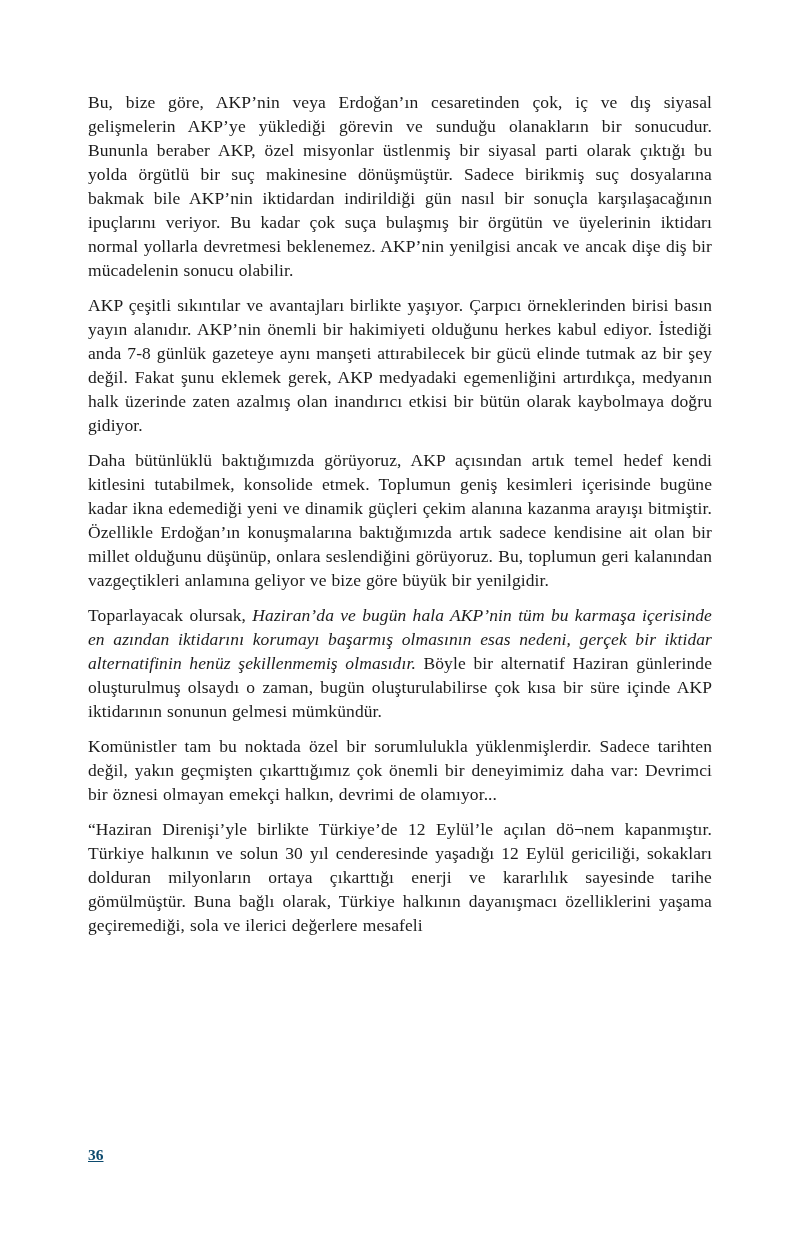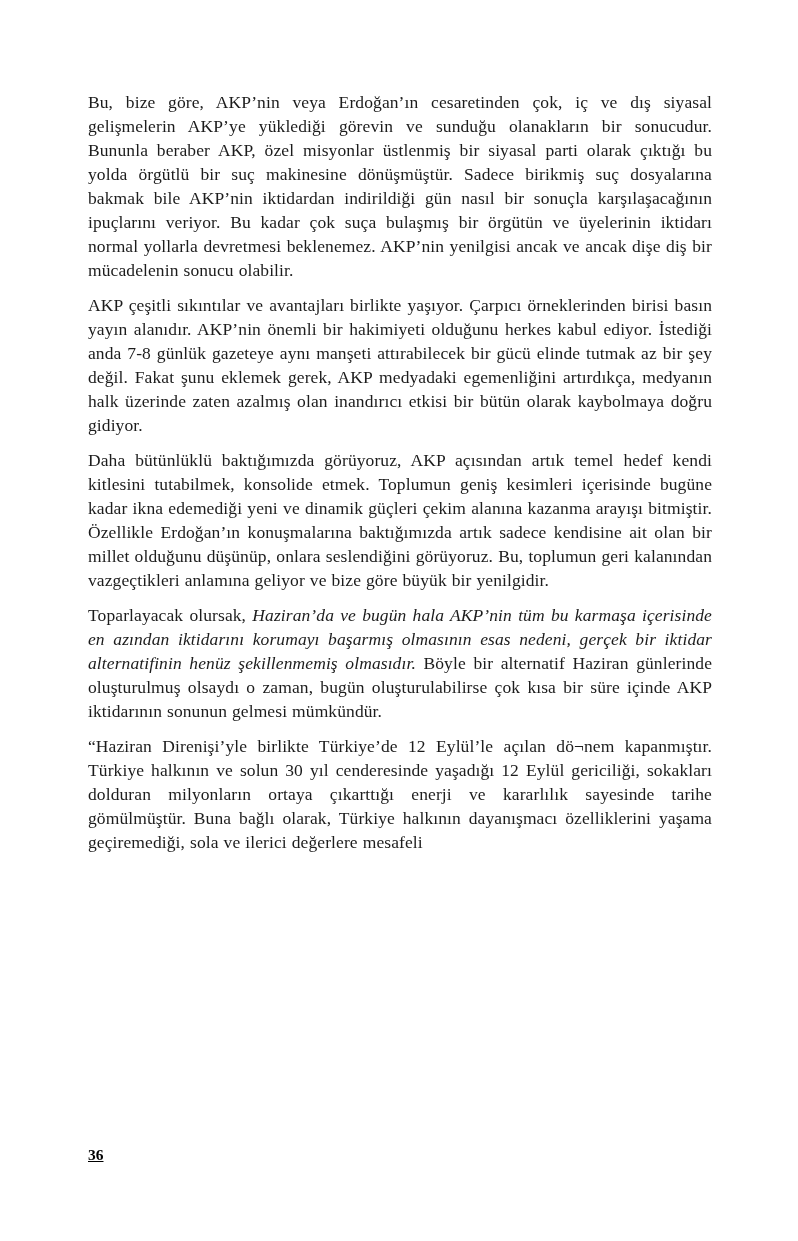--- a/index.html
+++ b/index.html
@@ -45,29 +45,30 @@
   }
   .italic {
     font-style: italic;
   }
   .page-number {
     position: absolute;
     left: 88px;
     top: 1146px;
     font-size: 15.5px;
     font-weight: bold;
-    color: #000000;
+    color: #0c4a6e;
     text-decoration: underline;
   }
 </style>
 </head>
 <body>
 
 <div class="page">
   <div class="text-block">
       <p><span>Bu, bize göre, AKP’nin veya Erdoğan’ın cesaretinden çok, iç ve dış siyasal gelişmelerin AKP’ye yüklediği görevin ve sunduğu olanakların bir sonucudur. Bununla beraber AKP, özel misyonlar üstlenmiş bir siyasal parti olarak çıktığı bu yolda örgütlü bir suç makinesine dönüşmüştür. Sadece birikmiş suç dosyalarına bakmak bile AKP’nin iktidardan indirildiği gün nasıl bir sonuçla karşılaşacağının ipuçlarını veriyor. Bu kadar çok suça bulaşmış bir örgütün ve üyelerinin iktidarı normal yollarla devretmesi beklenemez. AKP’nin yenilgisi ancak ve ancak dişe diş bir mücadelenin sonucu olabilir.</span></p>
       <p><span>AKP çeşitli sıkıntılar ve avantajları birlikte yaşıyor. Çarpıcı örneklerinden birisi basın yayın alanıdır. AKP’nin önemli bir hakimiyeti olduğunu herkes kabul ediyor. İstediği anda 7-8 günlük gazeteye aynı manşeti attırabilecek bir gücü elinde tutmak az bir şey değil. Fakat şunu eklemek gerek, AKP medyadaki egemenliğini artırdıkça, medyanın halk üzerinde zaten azalmış olan inandırıcı etkisi bir bütün olarak kaybolmaya doğru gidiyor.</span></p>
       <p><span>Daha bütünlüklü baktığımızda görüyoruz, AKP açısından artık temel hedef kendi kitlesini tutabilmek, konsolide etmek. Toplumun geniş kesimleri içerisinde bugüne kadar ikna edemediği yeni ve dinamik güçleri çekim alanına kazanma arayışı bitmiştir. Özellikle Erdoğan’ın konuşmalarına baktığımızda artık sadece kendisine ait olan bir millet olduğunu düşünüp, onlara seslendiğini görüyoruz. Bu, toplumun geri kalanından vazgeçtikleri anlamına geliyor ve bize göre büyük bir yenilgidir.</span></p>
       <p><span>Toparlayacak olursak, </span><span class="italic">Haziran’da ve bugün hala AKP’nin tüm bu karmaşa içerisinde en azından iktidarını korumayı başarmış olmasının esas nedeni, gerçek bir iktidar alternatifinin henüz şekillenmemiş olmasıdır.</span><span> Böyle bir alternatif Haziran günlerinde oluşturulmuş olsaydı o zaman, bugün oluşturulabilirse çok kısa bir süre içinde AKP iktidarının sonunun gelmesi mümkündür.</span></p>
+      <p><span>Komünistler tam bu noktada özel bir sorumlulukla yüklenmişlerdir. Sadece tarihten değil, yakın geçmişten çıkarttığımız çok önemli bir deneyimimiz daha var: Devrimci bir öznesi olmayan emekçi halkın, devrimi de olamıyor...</span></p>
       <p><span>“Haziran Direnişi’yle birlikte Türkiye’de 12 Eylül’le açılan dö¬nem kapanmıştır. Türkiye halkının ve solun 30 yıl cenderesinde yaşadığı 12 Eylül gericiliği, sokakları dolduran milyonların ortaya çıkarttığı enerji ve kararlılık sayesinde tarihe gömülmüştür. Buna bağlı olarak, Türkiye halkının dayanışmacı özelliklerini yaşama geçiremediği, sola ve ilerici değerlere mesafeli</span></p>
     </div>
   <div class="page-number">36</div>
 </div>
 
 </body></html>

